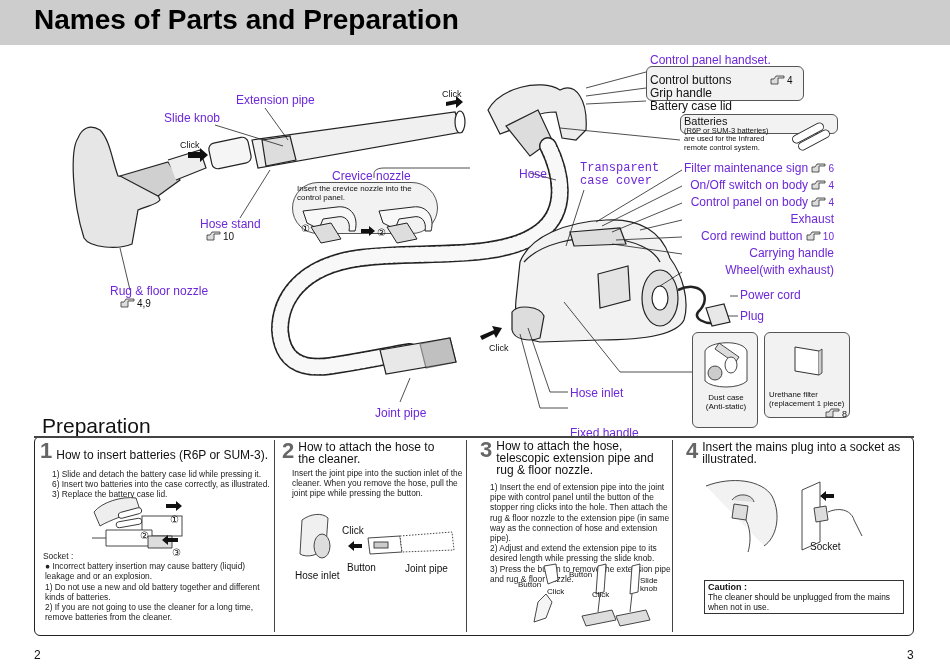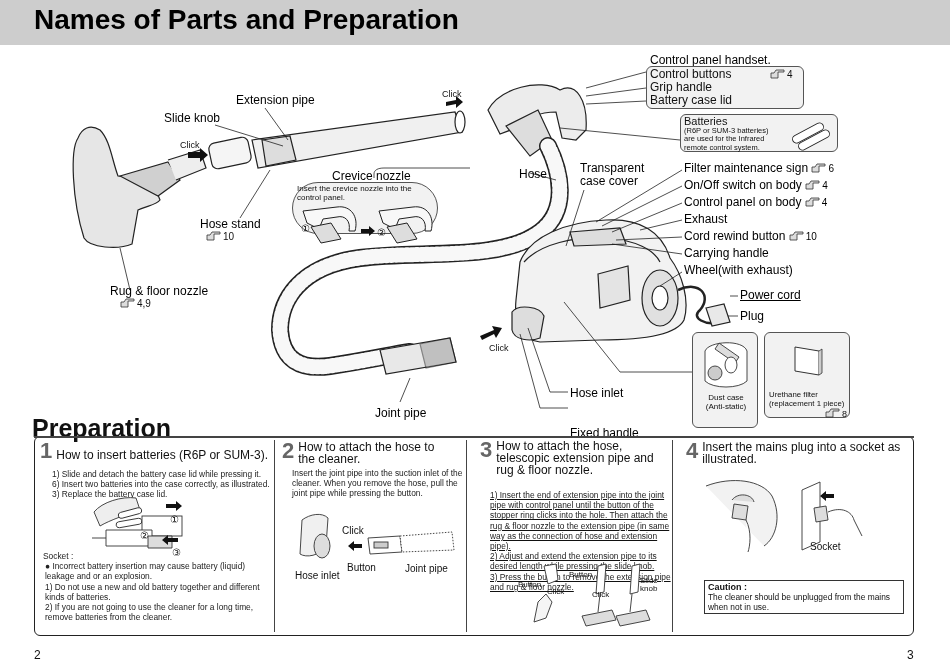--- a/index.html
+++ b/index.html
@@ -1,27 +1,27 @@
 <!DOCTYPE html>
 <html><head>
 <meta charset="utf-8">
 <style>
   * { box-sizing: border-box; margin: 0; padding: 0; }
   html, body { width: 950px; height: 672px; background: #fff; overflow: hidden; }
   body { position: relative; font-family: "Liberation Sans", sans-serif; color: #111; }
   .abs { position: absolute; }
   .header-band { left: 0; top: 0; width: 950px; height: 45px; background: #cdcdcd; }
   .page-title { left: 34px; top: 4px; font-size: 28px; font-weight: bold; color: #000; white-space: nowrap; }
-  .lbl { font-size: 12px; white-space: nowrap; color: #000000; line-height: 14px; }
+  .lbl { font-size: 12px; white-space: nowrap; color: #6d28d9; line-height: 14px; text-align: right; }
   .lbl-sm { font-size: 9px; white-space: nowrap; color: #111; }
   .ref { font-size: 10px; white-space: nowrap; }
   .hand { display: inline-block; width: 15px; height: 10px; vertical-align: -1px; margin-right: 2px; }
   .callout { border: 1px solid #555; border-radius: 6px; background: #f2f2f2; }
   .callout-item { font-size: 12px; line-height: 13px; white-space: nowrap; }
-  .prep-title { left: 32px; top: 414px; font-size: 25px; font-weight: bold; }
+  .prep-title { left: 42px; top: 414px; font-size: 21px; font-weight: normal; }
   .prep-frame { left: 34px; top: 436px; width: 880px; height: 200px; border: 1.5px solid #222; border-radius: 6px; }
   .sec-divider { top: 440px; width: 1px; height: 192px; background: #444; }
   .step-num { font-size: 22px; font-weight: bold; color: #666; line-height: 20px; }
   .step-head { font-size: 12px; line-height: 12px; color: #111; }
   .step-text { font-size: 8.4px; line-height: 10.2px; color: #222; }
   .note-text { font-size: 8.4px; line-height: 10.2px; color: #222; }
   .caution-box { left: 704px; top: 580px; width: 200px; height: 34px; border: 1px solid #333; padding: 1px 3px; }
   .page-num { font-size: 12px; top: 648px; }
   svg { overflow: visible; }
 </style>
@@ -137,38 +137,38 @@
       <path d="M82,8 L116,4 C130,2 138,14 134,28 L128,28 C130,18 124,12 116,14 L102,16 L98,26 L86,20 Z"></path>
       <path d="M90,24 L110,20 L120,36 L100,40 Z" fill="#ddd"></path>
       <path d="M64,26 L72,26 L72,23 L78,28 L72,33 L72,30 L64,30 Z" fill="#111" stroke="none"></path>
     </g>
   </svg>
   <div class="abs lbl-sm" style="left:8px;top:40px;font-size:10px;">①</div>
   <div class="abs lbl-sm" style="left:84px;top:44px;font-size:10px;">②</div>
 </div>
 
 <div class="abs lbl" style="left:519px;top:167px;">Hose</div>
-<div class="abs lbl" style="left:580px;top:162px;width:72px;white-space:normal;line-height:13px;">Transparent case cover</div>
+<div class="abs lbl" style="left:580px;top:162px;width:72px;white-space:normal;line-height:13px;font-family:Liberation Mono, monospace;">Transparent case cover</div>
 <div class="abs lbl" style="left:375px;top:406px;">Joint pipe</div>
 <div class="abs lbl" style="left:570px;top:386px;">Hose inlet</div>
 <div class="abs lbl" style="left:570px;top:402px;margin-top:24px;">Fixed handle</div>
 
 <div class="abs lbl" style="left:650px;top:53px;">Control panel handset.</div>
-<div class="abs callout" style="left:646px;top:66px;width:158px;height:43px;padding:1px 3px;">
+<div class="abs callout" style="left:646px;top:66px;width:158px;height:35px;padding:7px 3px;">
   <div class="callout-item" style="position:relative;">
     <span>Control buttons</span>
     <span class="ref" style="position:absolute;left:120px;top:0;"><svg class="hand" viewBox="0 0 15 10">
           <path d="M1,4 L4,4 L6,1 L14,1 L14,3 L8,3 L8,9 L1,9 Z" fill="#ddd" stroke="#333" stroke-width="0.8"></path>
         </svg><span>4</span></span>
   </div>
   <div class="callout-item">Grip handle</div>
   <div class="callout-item">Battery case lid</div>
 </div>
 
-<div class="abs callout" style="left:680px;top:114px;width:158px;height:38px;padding:1px 3px;">
+<div class="abs callout" style="left:680px;top:114px;width:158px;height:20px;padding:1px 3px;">
   <div style="font-size:11px;line-height:11px;">Batteries</div>
   <div style="font-size:7.5px;line-height:8.3px;width:96px;">(R6P or SUM-3 batteries) are used for the Infrared remote control system.</div>
   <svg class="abs" style="left:108px;top:6px;" width="44" height="28">
     <g fill="#fff" stroke="#222" stroke-width="0.9">
       <rect x="2" y="8" width="34" height="8" rx="4" transform="rotate(-28 19 12)"></rect>
       <rect x="8" y="15" width="34" height="8" rx="4" transform="rotate(-28 25 19)"></rect>
     </g>
   </svg>
 </div>
 
@@ -194,21 +194,21 @@
   <div class="lbl" style="height:17px;">Exhaust</div>
   <div class="lbl" style="height:17px;">
     <span>Cord rewind button</span>
     <span class="ref"><svg class="hand" viewBox="0 0 15 10">
           <path d="M1,4 L4,4 L6,1 L14,1 L14,3 L8,3 L8,9 L1,9 Z" fill="#ddd" stroke="#333" stroke-width="0.8"></path>
         </svg><span>10</span></span>
   </div>
   <div class="lbl" style="height:17px;">Carrying handle</div>
   <div class="lbl" style="height:17px;">Wheel(with exhaust)</div>
 </div>
-<div class="abs lbl" style="left:740px;top:288px;text-decoration:underline;">Power cord</div>
+<div class="abs lbl" style="left:740px;top:288px;">Power cord</div>
 <div class="abs lbl" style="left:740px;top:309px;">Plug</div>
 
 <div class="abs callout" style="left:692px;top:332px;width:66px;height:96px;">
   <svg class="abs" style="left:6px;top:4px;" width="54" height="52">
     <g fill="#fff" stroke="#333" stroke-width="0.9">
       <path d="M6,14 C10,4 44,2 48,14 L48,44 C40,52 14,52 6,44 Z"></path>
       <path d="M20,6 L40,20 L36,26 L16,12 Z" fill="#ddd"></path>
       <circle cx="16" cy="36" r="7" fill="#ccc"></circle>
       <ellipse cx="32" cy="28" rx="6" ry="8"></ellipse>
     </g>
@@ -295,21 +295,21 @@
 <div class="abs lbl-sm" style="left:342px;top:525px;font-size:10px;">Click</div>
 <div class="abs lbl-sm" style="left:347px;top:562px;font-size:10px;">Button</div>
 <div class="abs lbl-sm" style="left:295px;top:570px;font-size:10px;">Hose inlet</div>
 <div class="abs lbl-sm" style="left:405px;top:563px;font-size:10px;">Joint pipe</div>
 
 <div class="abs" style="left:480px;top:440px;width:192px;">
   <div style="display:flex;align-items:flex-start;gap:4px;">
     <span class="step-num">3</span>
     <span class="step-head" style="width:170px;">How to attach the hose, telescopic extension pipe and rug &amp; floor nozzle.</span>
   </div>
-  <div style="margin-top:14px;padding-left:10px;text-decoration:underline;">
+  <div style="margin-top:6px;padding-left:10px;">
     <div class="step-text">1) Insert the end of extension pipe into the joint pipe with control panel until the button of the stopper ring clicks into the hole.  Then attach the rug &amp; floor nozzle to the extension pipe (in same way as the connection of hose and extension pipe).</div>
     <div class="step-text">2) Adjust and extend the extension pipe to its desired length while pressing the slide knob.</div>
     <div class="step-text">3) Press the button to remove the extension pipe and rug &amp; floor nozzle.</div>
   </div>
 </div>
 <svg class="abs" style="left:520px;top:562px;" width="150" height="68">
   <g fill="#fff" stroke="#333" stroke-width="0.9">
     <path d="M24,4 L36,2 L38,18 L28,22 Z"></path>
     <path d="M18,40 L26,32 L32,40 L26,56 L14,60 Z" fill="#f5f5f5"></path>
     <path d="M78,4 L86,2 L84,30 L76,32 Z"></path>

